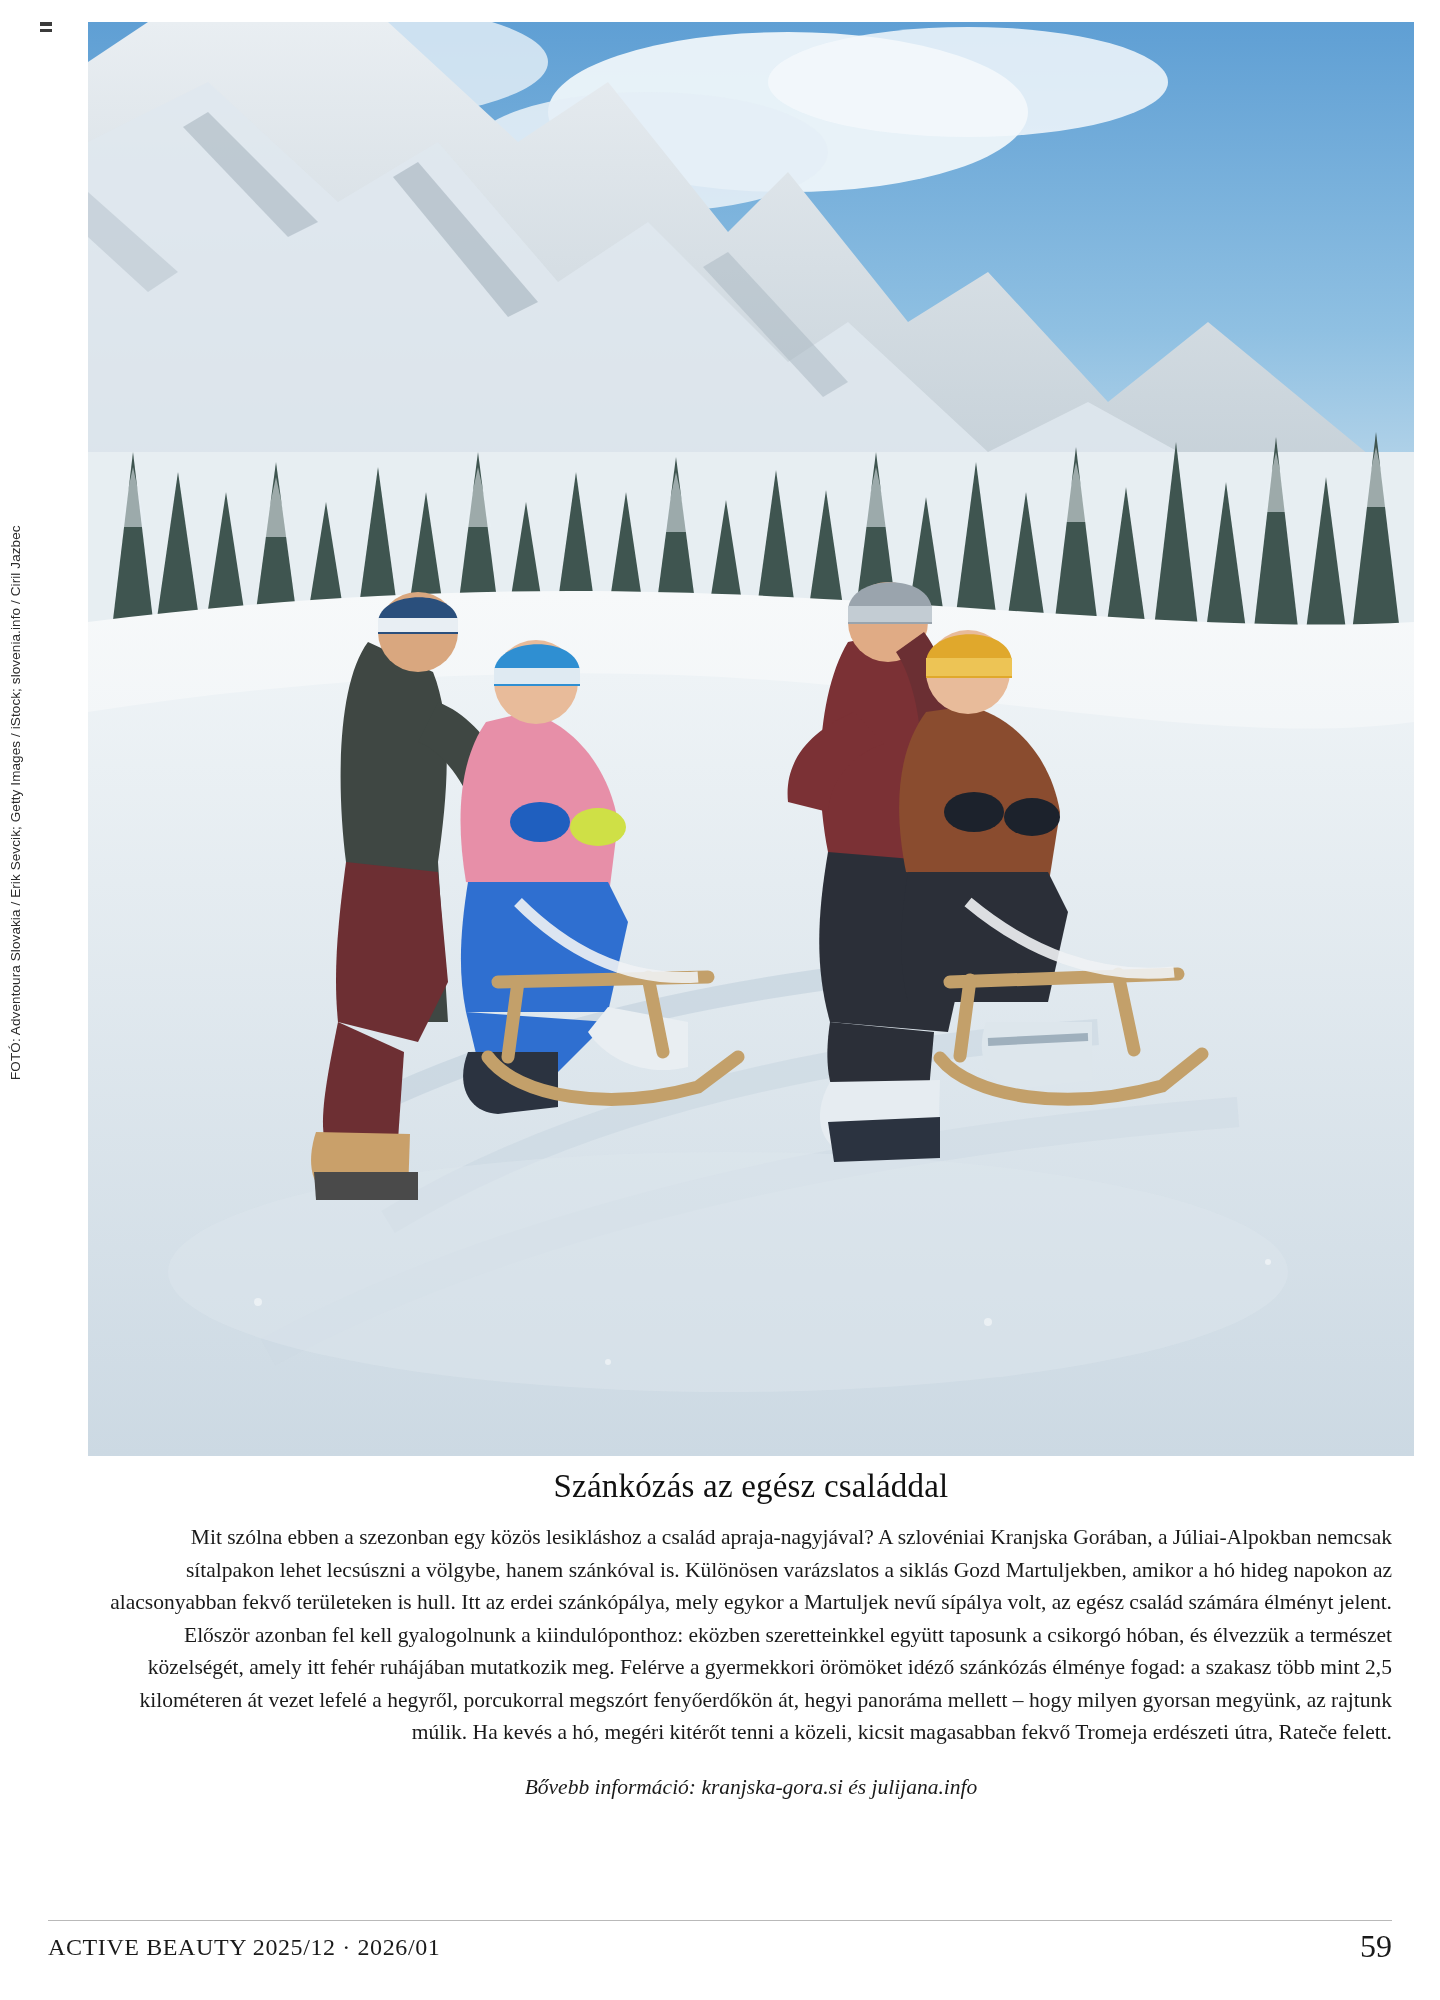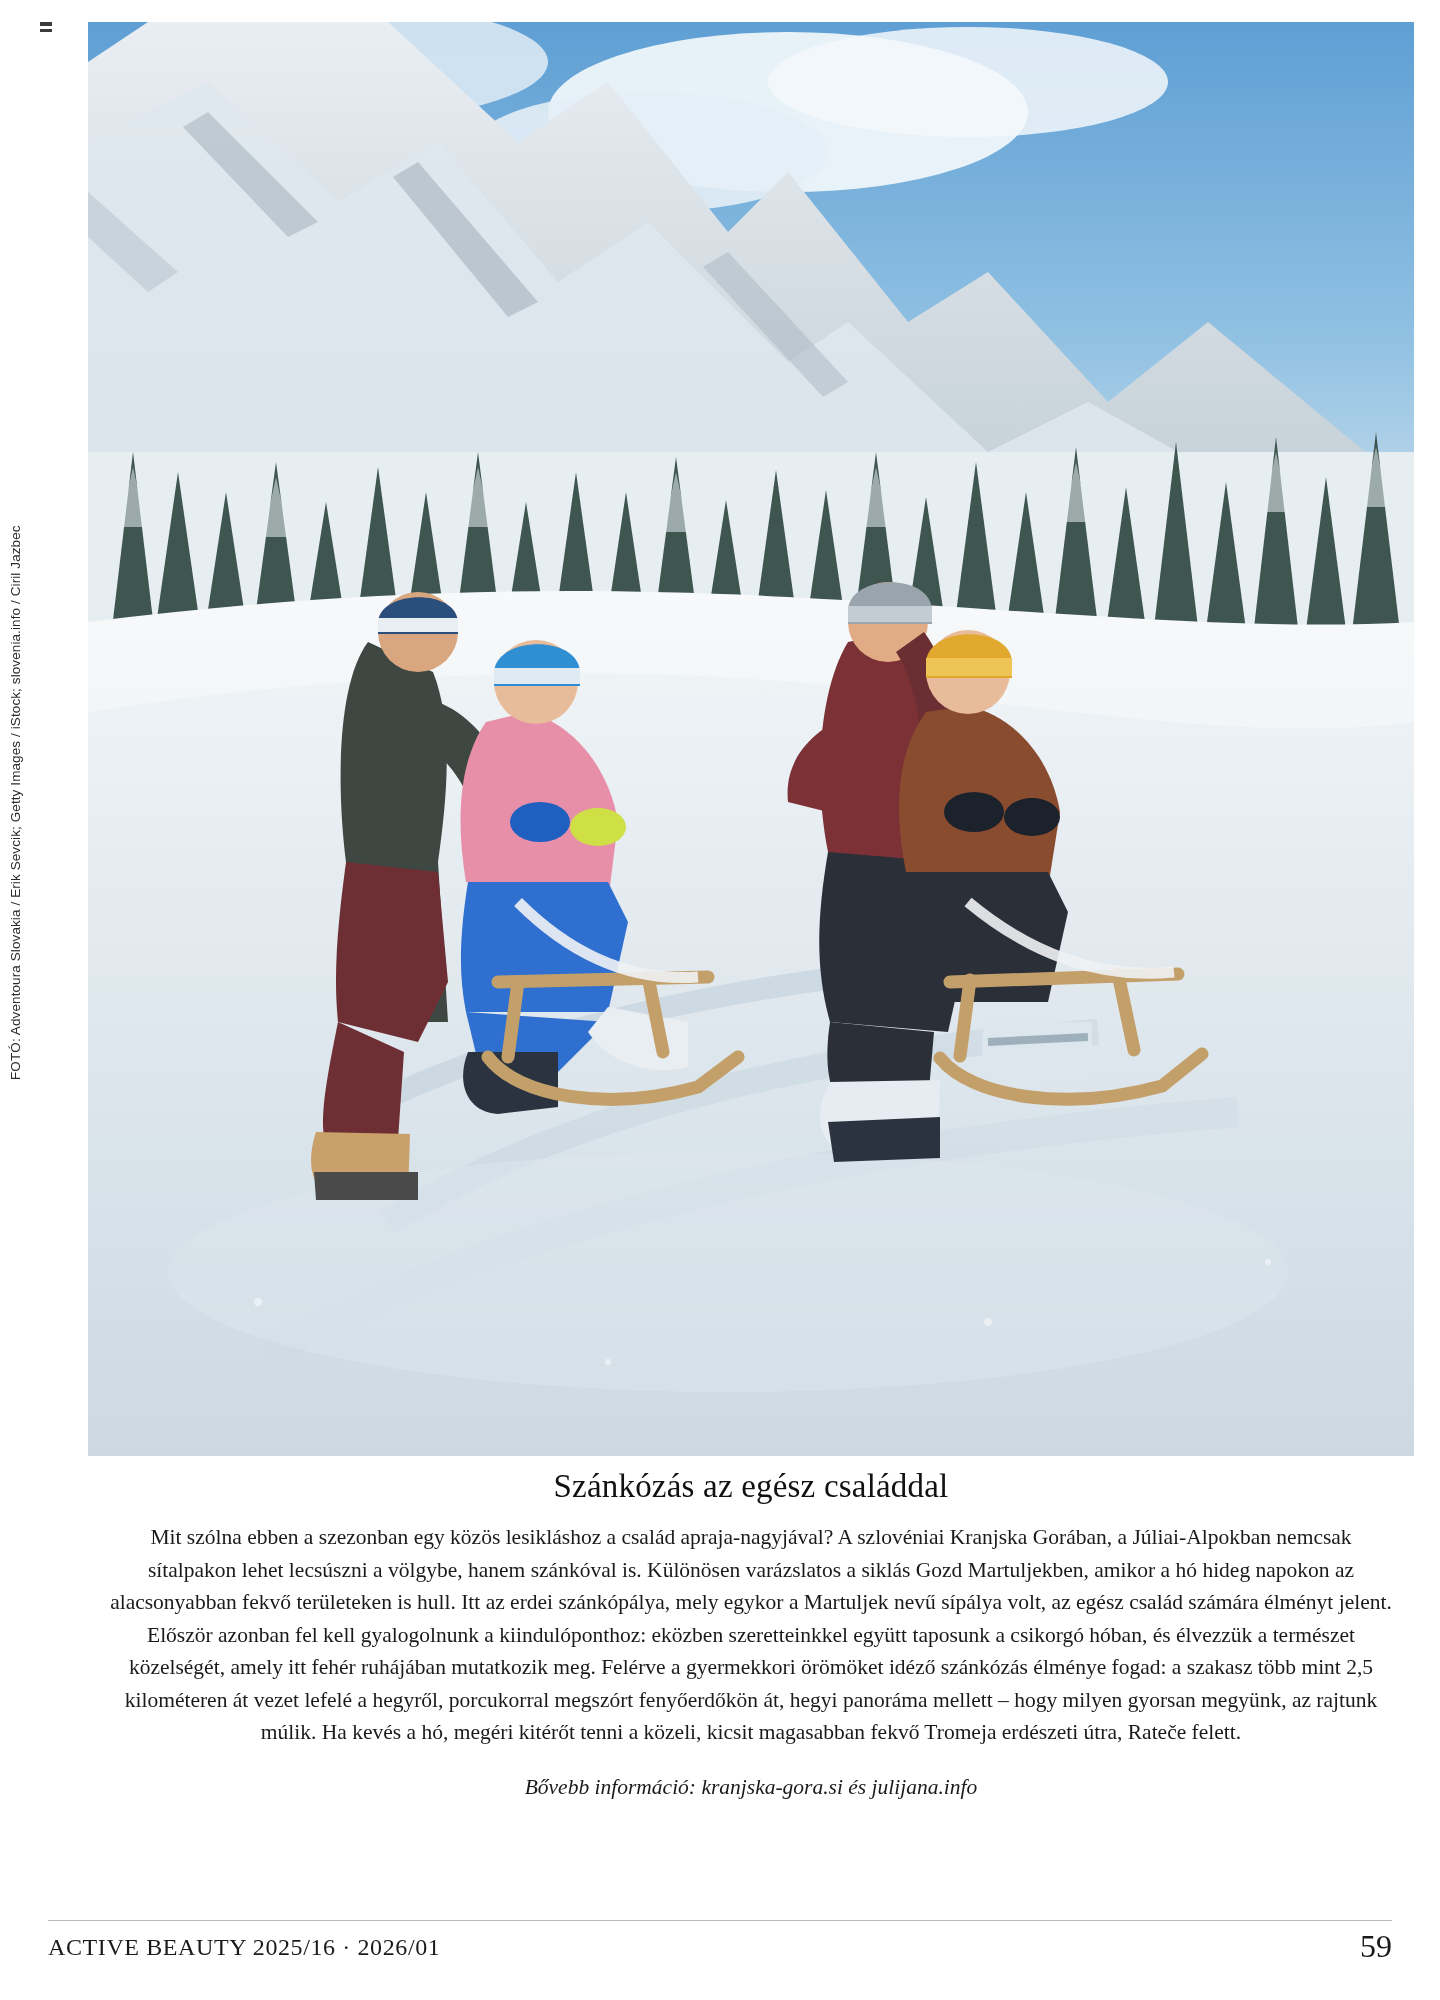--- a/index.html
+++ b/index.html
@@ -91,21 +91,21 @@
     text-align: center;
     color: #111;
     margin: 0 0 10px 0;
     letter-spacing: 0.2px;
   }
   .article-body {
     font-family: "Liberation Serif", serif;
     font-size: 21.5px;
     line-height: 32.5px;
     color: #1a1a1a;
-    text-align: center;
+    text-align: right;
     margin: 16px;
     padding: 0 6px;
   }
   .article-note {
     font-family: "Liberation Serif", serif;
     font-style: italic;
     font-size: 21.5px;
     line-height: 32px;
     color: #1a1a1a;
     text-align: center;
@@ -325,16 +325,16 @@
     </svg>
   </div>
 
   <div class="article">
     <h1 class="article-title">Szánkózás az egész családdal</h1>
     <p class="article-body">Mit szólna ebben a szezonban egy közös lesikláshoz a család apraja-nagyjával? A szlovéniai Kranjska Gorában, a Júliai-Alpokban nemcsak sítalpakon lehet lecsúszni a völgybe, hanem szánkóval is. Különösen varázslatos a siklás Gozd Martuljekben, amikor a hó hideg napokon az alacsonyabban fekvő területeken is hull. Itt az erdei szánkópálya, mely egykor a Martuljek nevű sípálya volt, az egész család számára élményt jelent. Először azonban fel kell gyalogolnunk a kiindulóponthoz: eközben szeretteinkkel együtt taposunk a csikorgó hóban, és élvezzük a természet közelségét, amely itt fehér ruhájában mutatkozik meg. Felérve a gyermekkori örömöket idéző szánkózás élménye fogad: a szakasz több mint 2,5 kilométeren át vezet lefelé a hegyről, porcukorral megszórt fenyőerdőkön át, hegyi panoráma mellett – hogy milyen gyorsan megyünk, az rajtunk múlik. Ha kevés a hó, megéri kitérőt tenni a közeli, kicsit magasabban fekvő Tromeja erdészeti útra, Rateče felett.</p>
     <p class="article-note">Bővebb információ: kranjska-gora.si és julijana.info</p>
   </div>
 
   <div class="footer-rule"></div>
-  <div class="footer-left">ACTIVE BEAUTY 2025/16 · 2026/01</div>
+  <div class="footer-left">ACTIVE BEAUTY 2025/12 · 2026/01</div>
   <div class="footer-page">59</div>
 
 </div>
 
 </body></html>

